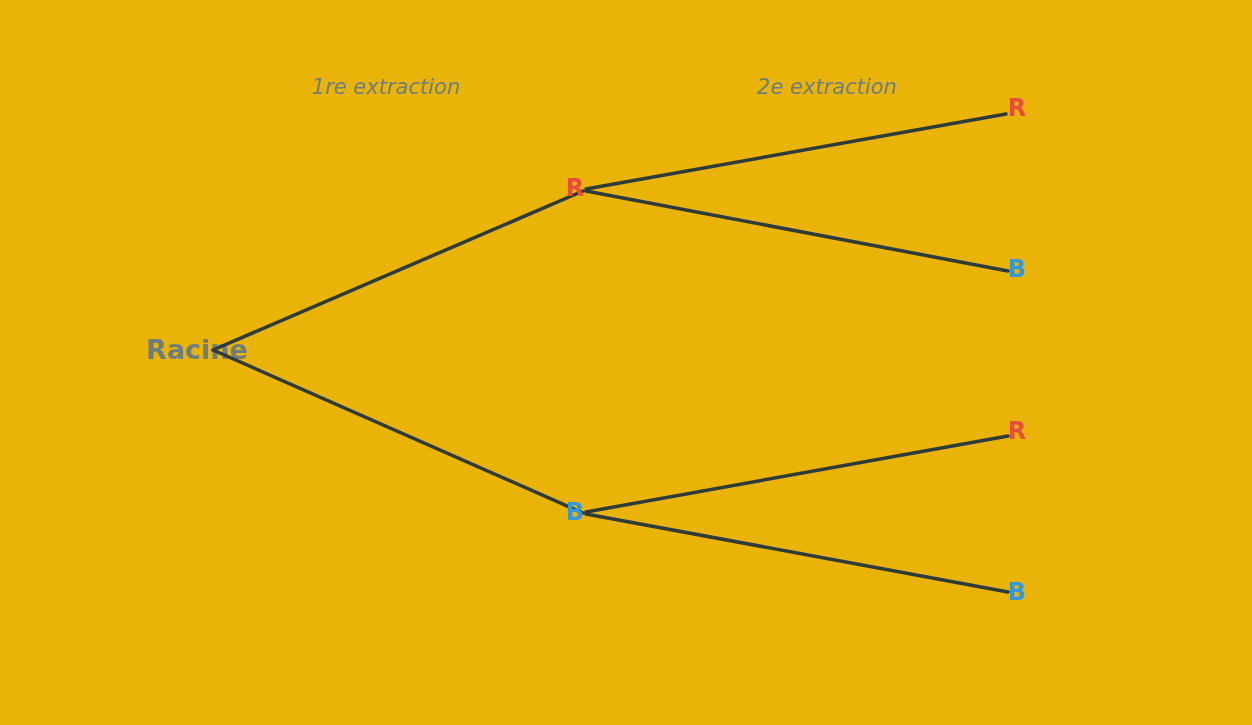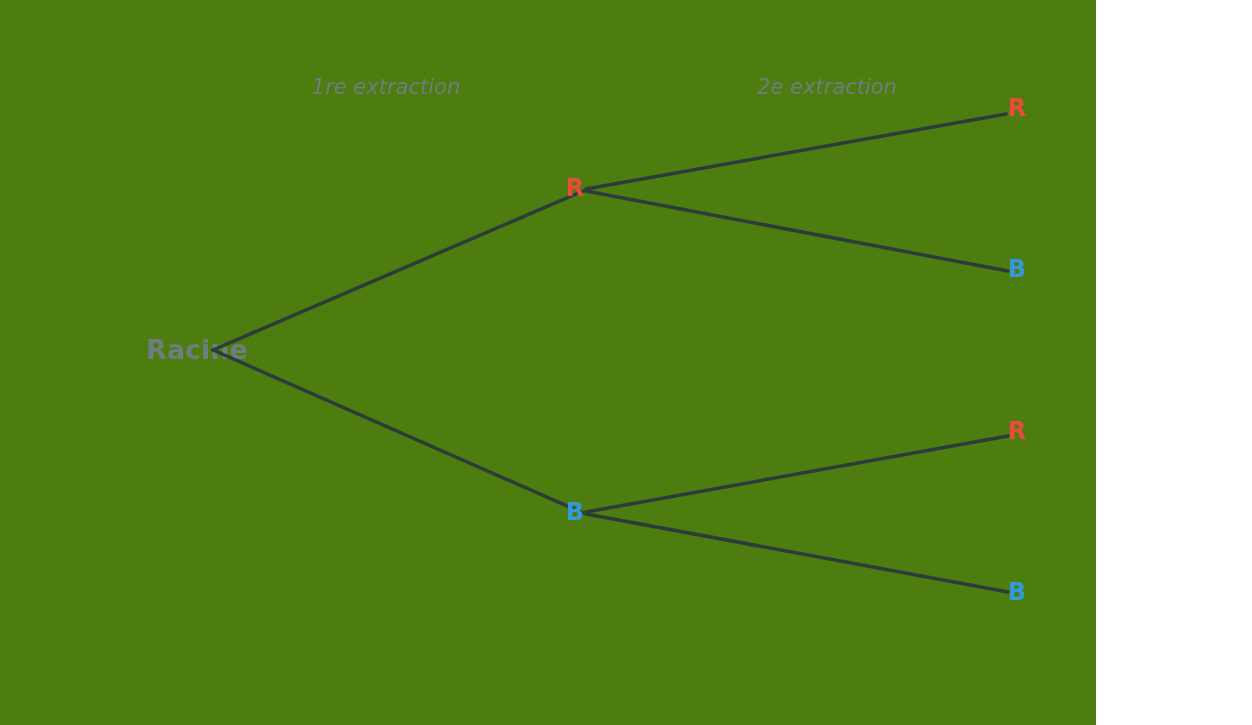--- a/index.html
+++ b/index.html
@@ -3,23 +3,23 @@
 <meta charset="utf-8">
 <style>
   html, body {
     margin: 0;
     padding: 0;
     background: #ffffff;
     font-family: "DejaVu Sans", "Liberation Sans", sans-serif;
   }
   .canvas {
     position: relative;
-    width: 1096px;
+    width: 1252px;
     height: 725px;
-    background: #4d7c0f;
+    background: #eab308;
     overflow: hidden;
   }
   svg { display: block; }
   .edge {
     fill: none;
     stroke-width: 3.5;
     stroke-linecap: round;
   }
   .col-label {
     font-size: 21px;

